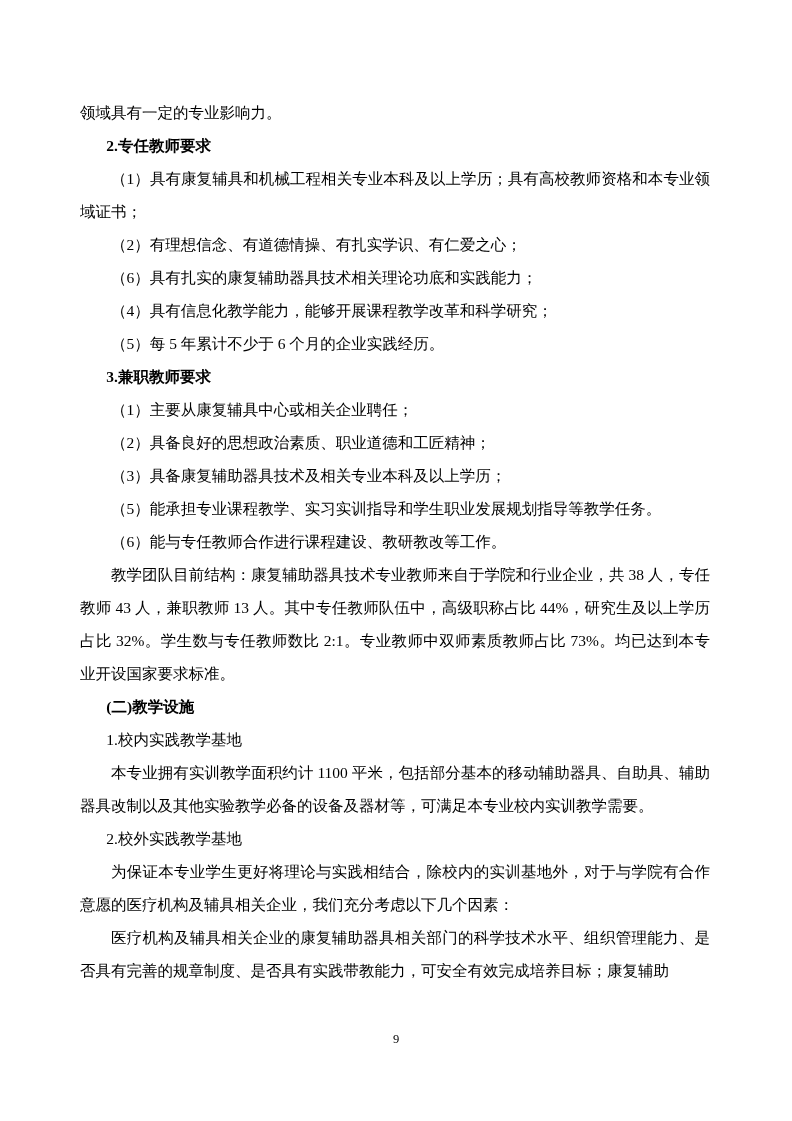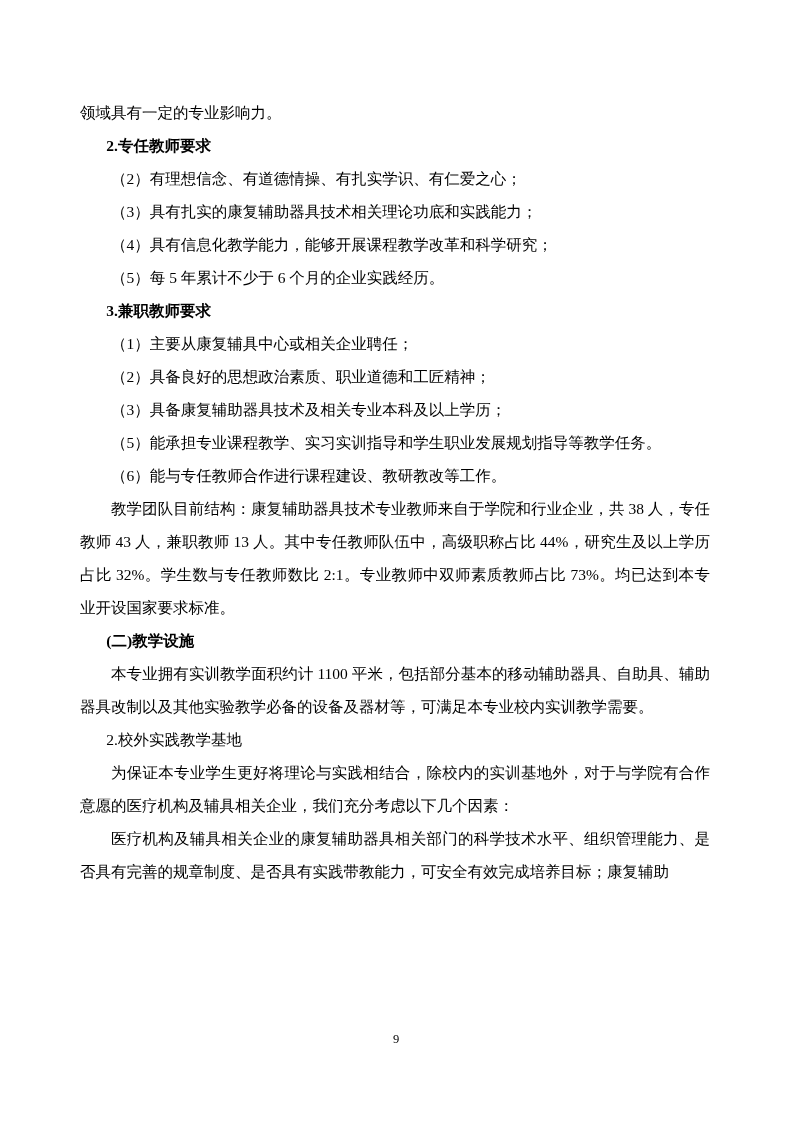--- a/index.html
+++ b/index.html
@@ -44,31 +44,33 @@
     color: #000000;
   }
 </style>
 </head>
 <body>
 
 <div class="page">
   <div class="doc-body" id="doc-body">
       <p class="p-flush">领域具有一定的专业影响力。</p>
       <p class="p-heading">2.专任教师要求</p>
+      <p class="p-indent">（1）具有康复辅具和机械工程相关专业本科及以上学历；具有高校教师资格和本专业领域证书；</p>
       <p class="p-indent">（2）有理想信念、有道德情操、有扎实学识、有仁爱之心；</p>
-      <p class="p-indent">（3）具有扎实的康复辅助器具技术相关理论功底和实践能力；</p>
+      <p class="p-indent">（6）具有扎实的康复辅助器具技术相关理论功底和实践能力；</p>
       <p class="p-indent">（4）具有信息化教学能力，能够开展课程教学改革和科学研究；</p>
       <p class="p-indent">（5）每 5 年累计不少于 6 个月的企业实践经历。</p>
       <p class="p-heading">3.兼职教师要求</p>
       <p class="p-indent">（1）主要从康复辅具中心或相关企业聘任；</p>
       <p class="p-indent">（2）具备良好的思想政治素质、职业道德和工匠精神；</p>
       <p class="p-indent">（3）具备康复辅助器具技术及相关专业本科及以上学历；</p>
       <p class="p-indent">（5）能承担专业课程教学、实习实训指导和学生职业发展规划指导等教学任务。</p>
       <p class="p-indent">（6）能与专任教师合作进行课程建设、教研教改等工作。</p>
       <p class="p-indent">教学团队目前结构：康复辅助器具技术专业教师来自于学院和行业企业，共 38 人，专任教师 43 人，兼职教师 13 人。其中专任教师队伍中，高级职称占比 44%，研究生及以上学历占比 32%。学生数与专任教师数比 2:1。专业教师中双师素质教师占比 73%。均已达到本专业开设国家要求标准。</p>
       <p class="p-heading">(二)教学设施</p>
+      <p class="p-subheading">1.校内实践教学基地</p>
       <p class="p-indent">本专业拥有实训教学面积约计 1100 平米，包括部分基本的移动辅助器具、自助具、辅助器具改制以及其他实验教学必备的设备及器材等，可满足本专业校内实训教学需要。</p>
       <p class="p-subheading">2.校外实践教学基地</p>
       <p class="p-indent">为保证本专业学生更好将理论与实践相结合，除校内的实训基地外，对于与学院有合作意愿的医疗机构及辅具相关企业，我们充分考虑以下几个因素：</p>
       <p class="p-indent">医疗机构及辅具相关企业的康复辅助器具相关部门的科学技术水平、组织管理能力、是否具有完善的规章制度、是否具有实践带教能力，可安全有效完成培养目标；康复辅助</p>
     </div>
   <div class="page-number">9</div>
 </div>
 
 </body></html>

